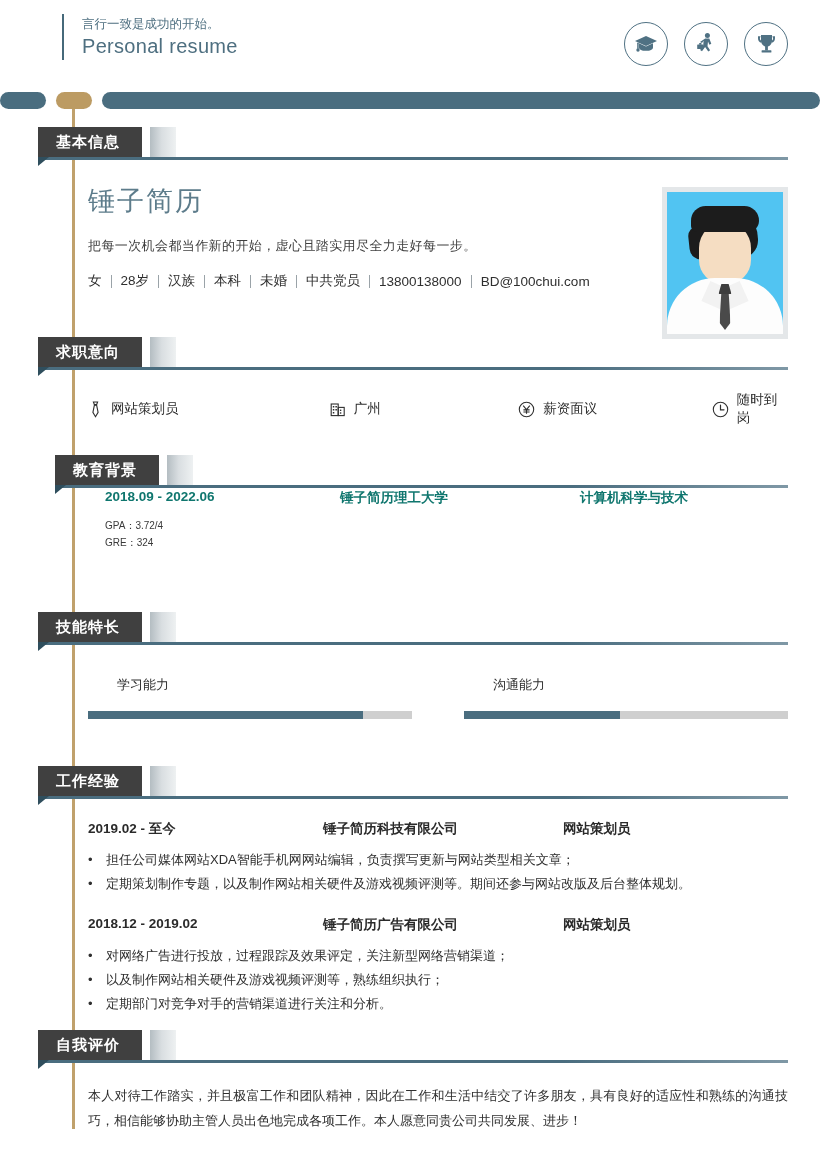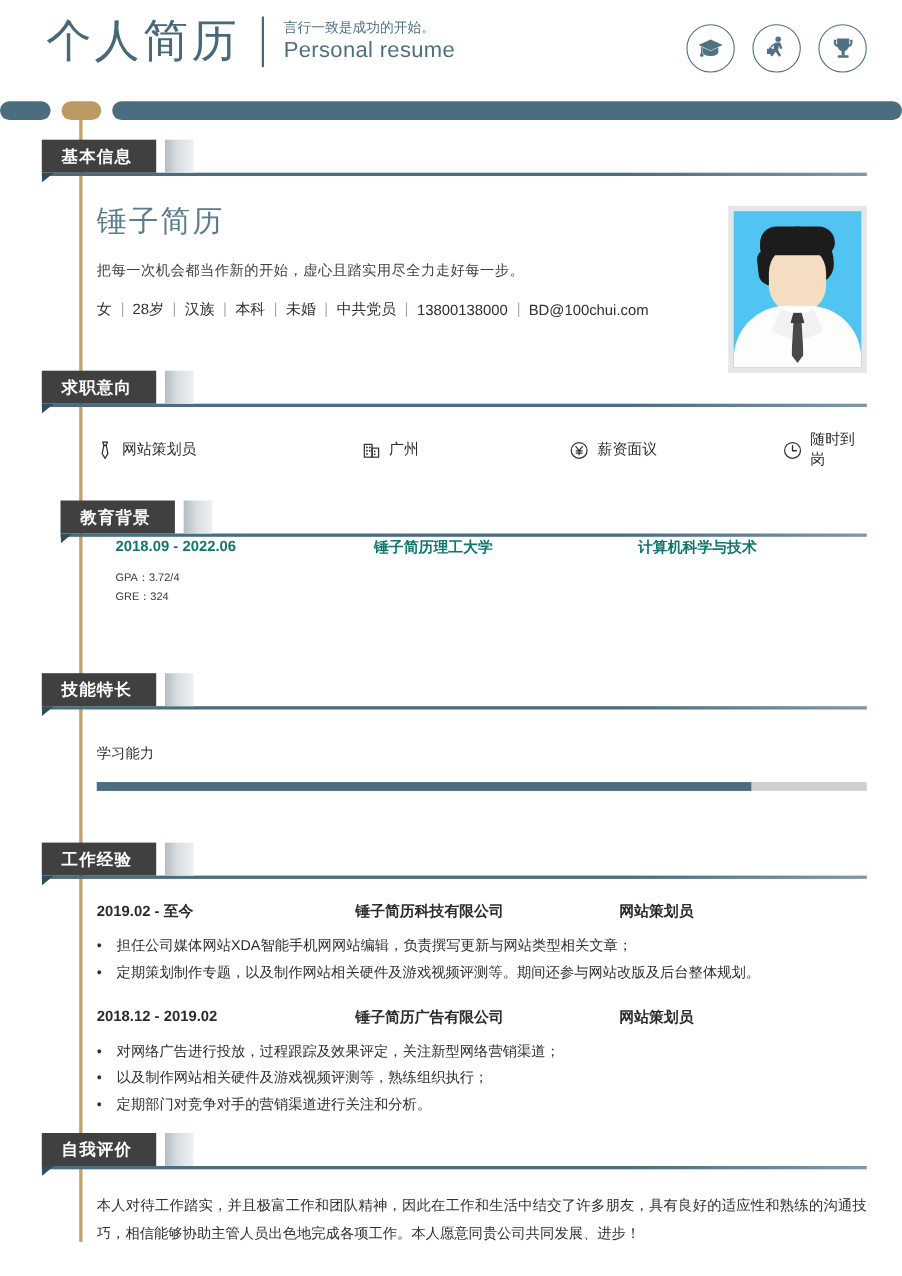--- a/index.html
+++ b/index.html
@@ -111,21 +111,21 @@
   
   .edu-row { display: flex; font-size: 13.5px; font-weight: bold; color: #0f766e; }
   .edu-date { width: 235px; }
   .edu-school { width: 240px; }
   .edu-major { flex: 1; }
   .edu-sub { margin-top: 11px; font-size: 10px; color: #3a3a3a; line-height: 1.65; }
 
   
   .skill-row { display: flex; margin-top: 30px; gap: 52px; }
   .skill { flex: 1; }
-  .skill-label { font-size: 13px; color: #2f2f2f; margin-bottom: 17px; }
+  .skill-label { font-size: 13px; color: #2f2f2f; margin-bottom: 17px; margin-left: 29px; }
   .bar-track { height: 8px; background: #cfcfcf; width: 100%; }
   .bar-fill { height: 8px; background: #4a6d7f; }
 
   
   .job { margin-top: 20px; }
   .job-head { display: flex; font-size: 13.5px; font-weight: bold; color: #2a2a2a; }
   .job-date { width: 235px; }
   .job-co { width: 240px; }
   .job-role { flex: 1; }
   .bullets { margin-top: 10px; }
@@ -135,21 +135,20 @@
   
   .eval-text { margin-top: 20px; font-size: 13px; line-height: 1.9; color: #2f2f2f; text-align: justify; }
 </style>
 </head>
 <body>
 
 <div class="page">
 
   <div class="header">
     <div class="title-zone">
-      <div class="big-title">个人简历</div>
       <div class="title-sep"></div>
       <div class="sub-zone">
         <div class="sub-cn">言行一致是成功的开始。</div>
         <div class="sub-en">Personal resume</div>
       </div>
     </div>
 
     <div class="icon-row">
       <div class="circ-icon">
         <svg width="26" height="26" viewBox="0 0 26 26" fill="#4f7183">
@@ -313,20 +312,26 @@
       <div class="sec-rule"></div>
     </div>
     <div class="sec-body">
       <div class="skill-row">
         <div class="skill">
           <div class="skill-label">学习能力</div>
           <div class="bar-track">
             <div class="bar-fill" id="skill-fill-0" style="width: 85%;"></div>
           </div>
         </div>
+        <div class="skill">
+          <div class="skill-label">沟通能力</div>
+          <div class="bar-track">
+            <div class="bar-fill" id="skill-fill-2" style="width: 48%;"></div>
+          </div>
+        </div>
       </div>
     </div>
   </div>
 
   <div class="section" style="top:766px;">
     <div class="sec-head">
       <div class="sec-block" style="left:150px;"></div>
       <div class="sec-tab">
         <span>工作经验</span>
       </div>

